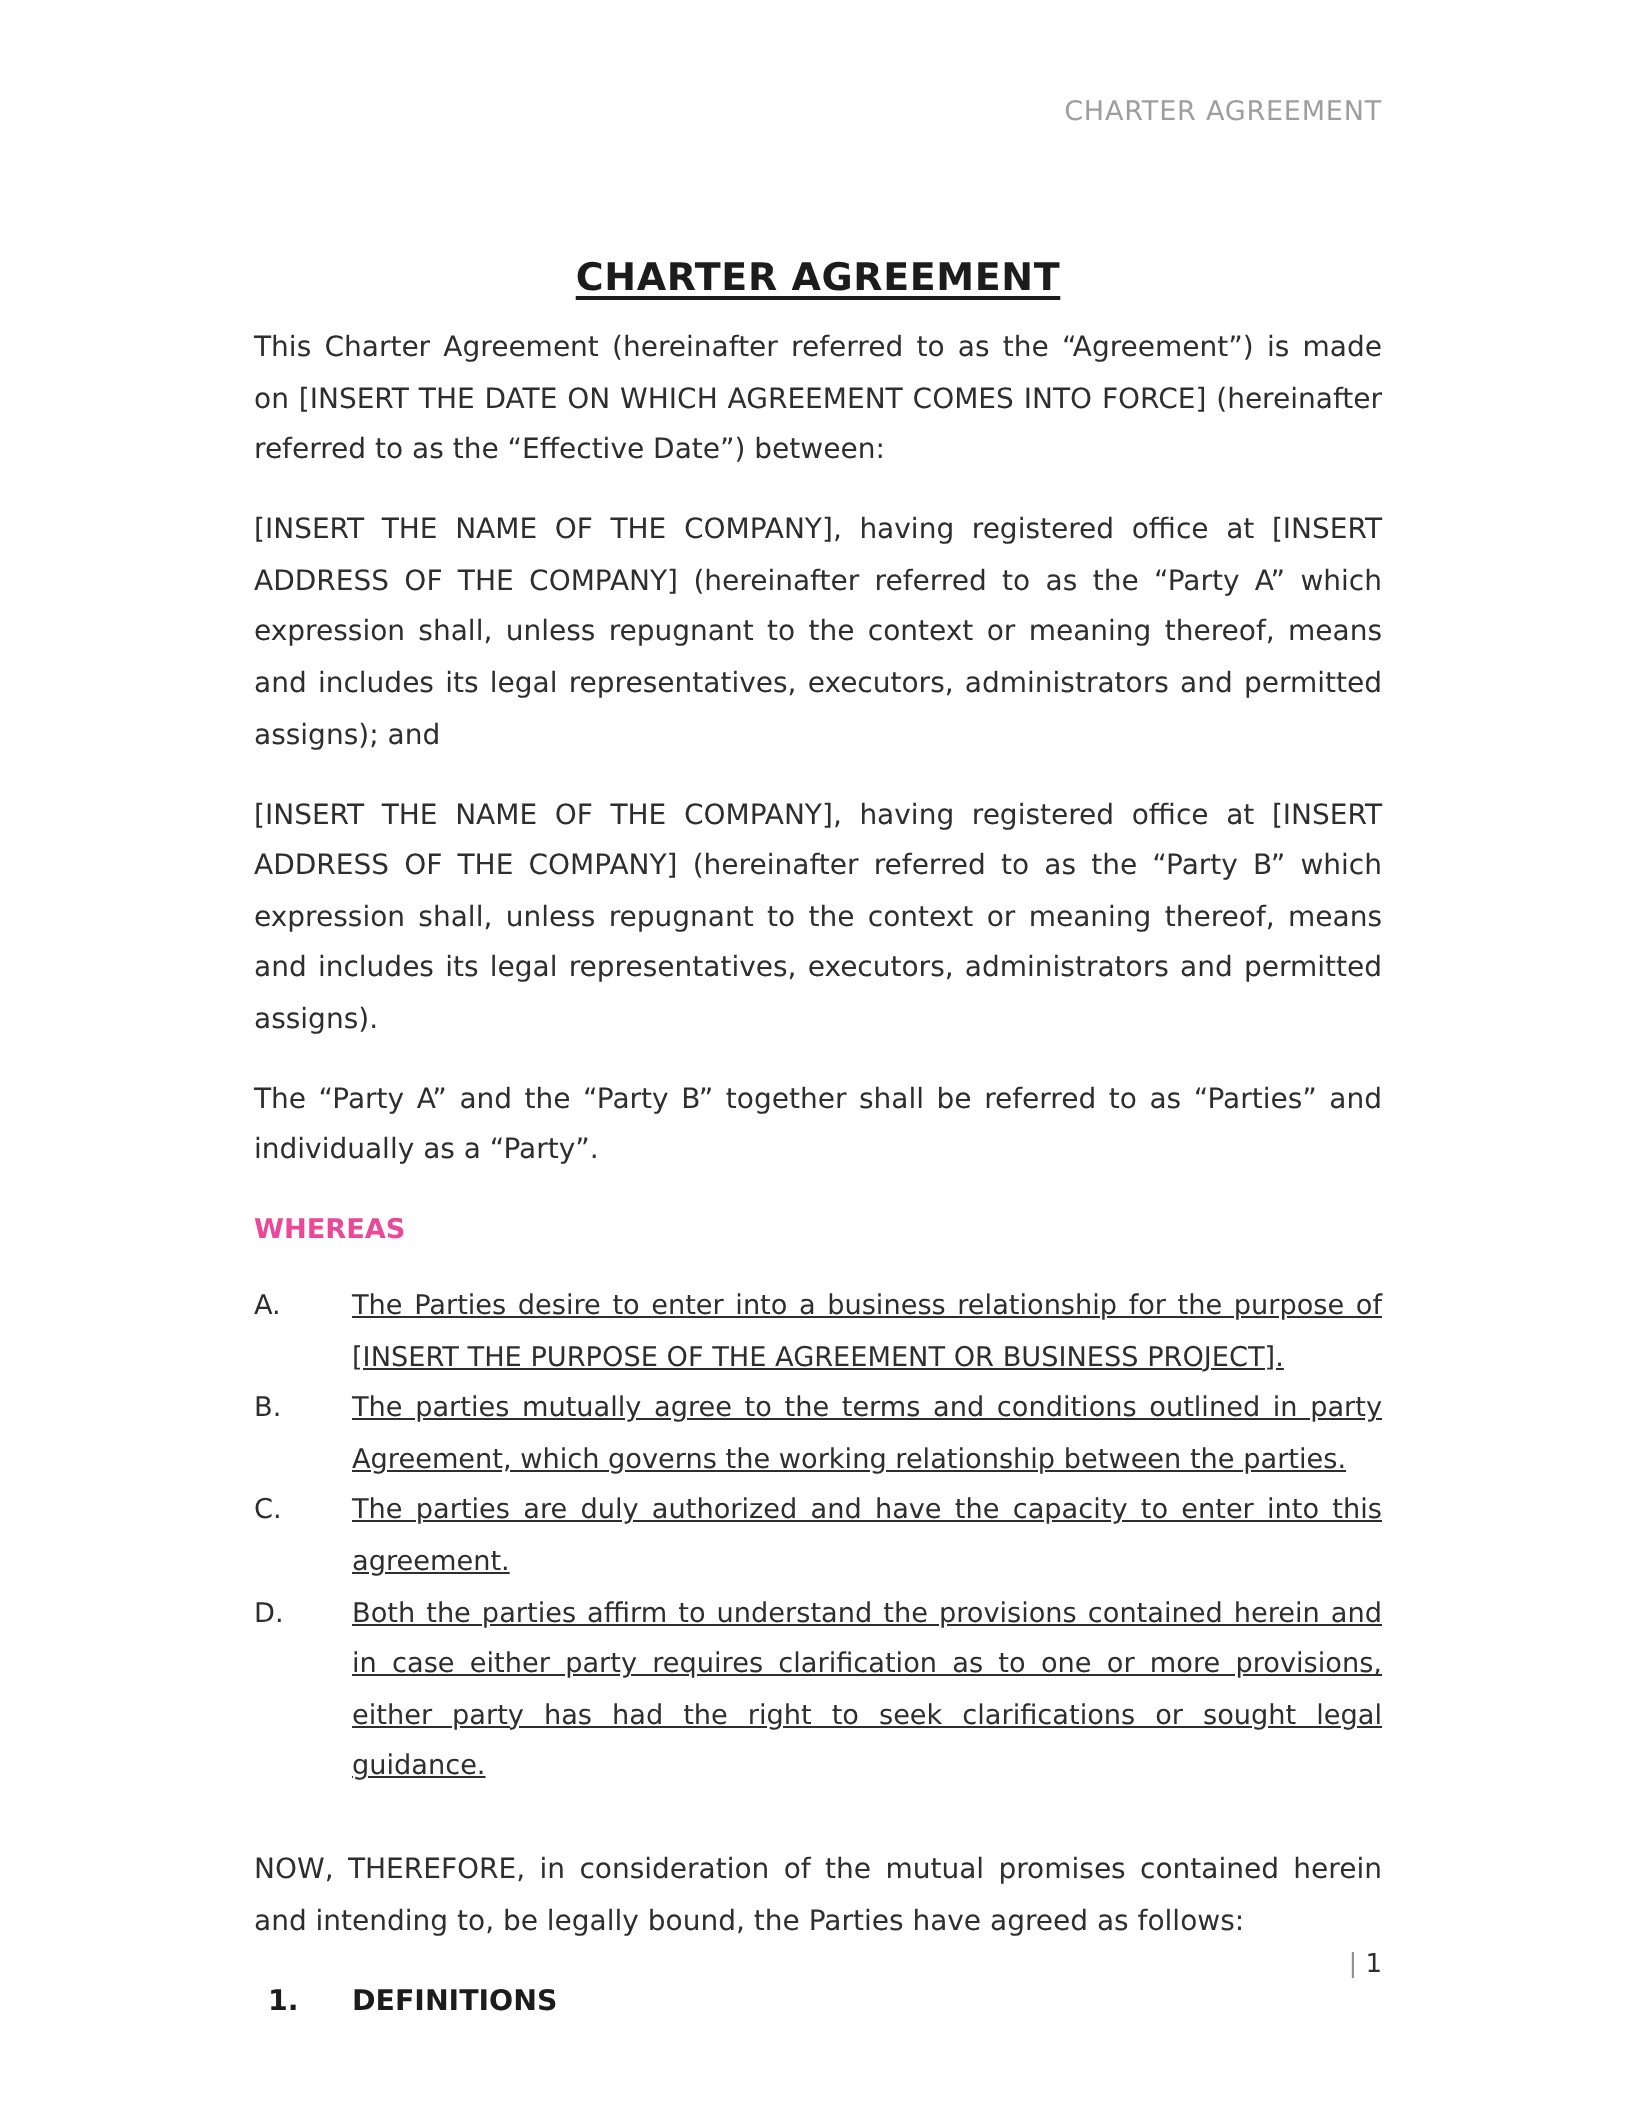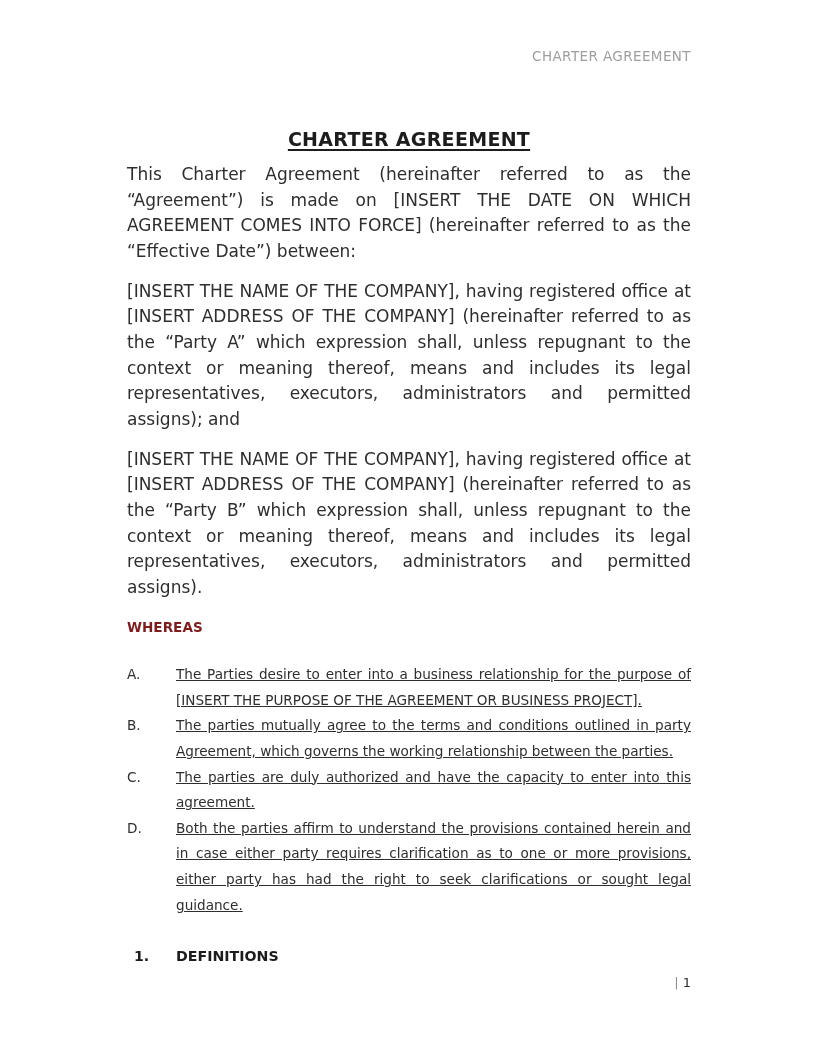--- a/index.html
+++ b/index.html
@@ -31,32 +31,32 @@
     font-weight: bold;
     color: #1c1c1c;
     letter-spacing: 0.3px;
   }
   .doc-title span {
     text-decoration: underline;
     text-decoration-thickness: 2px;
     text-underline-offset: 3px;
   }
   p.body-para {
-    font-size: 17px;
+    font-size: 14px;
     line-height: 25.6px;
     text-align: justify;
     text-align-last: left;
     margin-bottom: 14.4px;
   }
   .sub-heading {
     font-size: 13.6px;
     line-height: 25.6px;
     font-weight: bold;
-    color: #7f1d1d;
-    margin-bottom: 22px;
+    color: #ec4899;
+    margin-bottom: 12px;
   }
   .recital-list { margin-bottom: 26px; }
   .recital-item {
     display: flex;
     font-size: 13.6px;
     line-height: 25.6px;
   }
   .recital-marker {
     flex: 0 0 49px;
   }
@@ -98,20 +98,21 @@
     <h1 class="doc-title">
       <span>CHARTER AGREEMENT</span>
     </h1>
 
     <p class="body-para">This Charter Agreement (hereinafter referred to as the “Agreement”) is made on [INSERT THE DATE ON WHICH AGREEMENT COMES INTO FORCE] (hereinafter referred to as the “Effective Date”) between:</p>
 
     <p class="body-para">[INSERT THE NAME OF THE COMPANY], having registered office at [INSERT ADDRESS OF THE COMPANY] (hereinafter referred to as the “Party A” which expression shall, unless repugnant to the context or meaning thereof, means and includes its legal representatives, executors, administrators and permitted assigns); and</p>
 
     <p class="body-para">[INSERT THE NAME OF THE COMPANY], having registered office at [INSERT ADDRESS OF THE COMPANY] (hereinafter referred to as the “Party B” which expression shall, unless repugnant to the context or meaning thereof, means and includes its legal representatives, executors, administrators and permitted assigns).</p>
 
+    <p class="body-para">The “Party A” and the “Party B” together shall be referred to as “Parties” and individually as a “Party”.</p>
 
     <div class="sub-heading">WHEREAS</div>
 
     <div class="recital-list">
       <div class="recital-item">
         <span class="recital-marker">A.</span>
         <span class="recital-text">The Parties desire to enter into a business relationship for the purpose of [INSERT THE PURPOSE OF THE AGREEMENT OR BUSINESS PROJECT].</span>
       </div>
       <div class="recital-item">
         <span class="recital-marker">B.</span>
@@ -120,20 +121,21 @@
       <div class="recital-item">
         <span class="recital-marker">C.</span>
         <span class="recital-text">The parties are duly authorized and have the capacity to enter into this agreement.</span>
       </div>
       <div class="recital-item">
         <span class="recital-marker">D.</span>
         <span class="recital-text">Both the parties affirm to understand the provisions contained herein and in case either party requires clarification as to one or more provisions, either party has had the right to seek clarifications or sought legal guidance.</span>
       </div>
     </div>
 
+    <p class="body-para">NOW, THEREFORE, in consideration of the mutual promises contained herein and intending to, be legally bound, the Parties have agreed as follows:</p>
 
     <div class="section-heading">
       <span class="section-number">1.</span>
       <span class="section-title">DEFINITIONS</span>
     </div>
 
   </div>
 
   <div class="page-footer">
     <span class="footer-sep">|</span>

